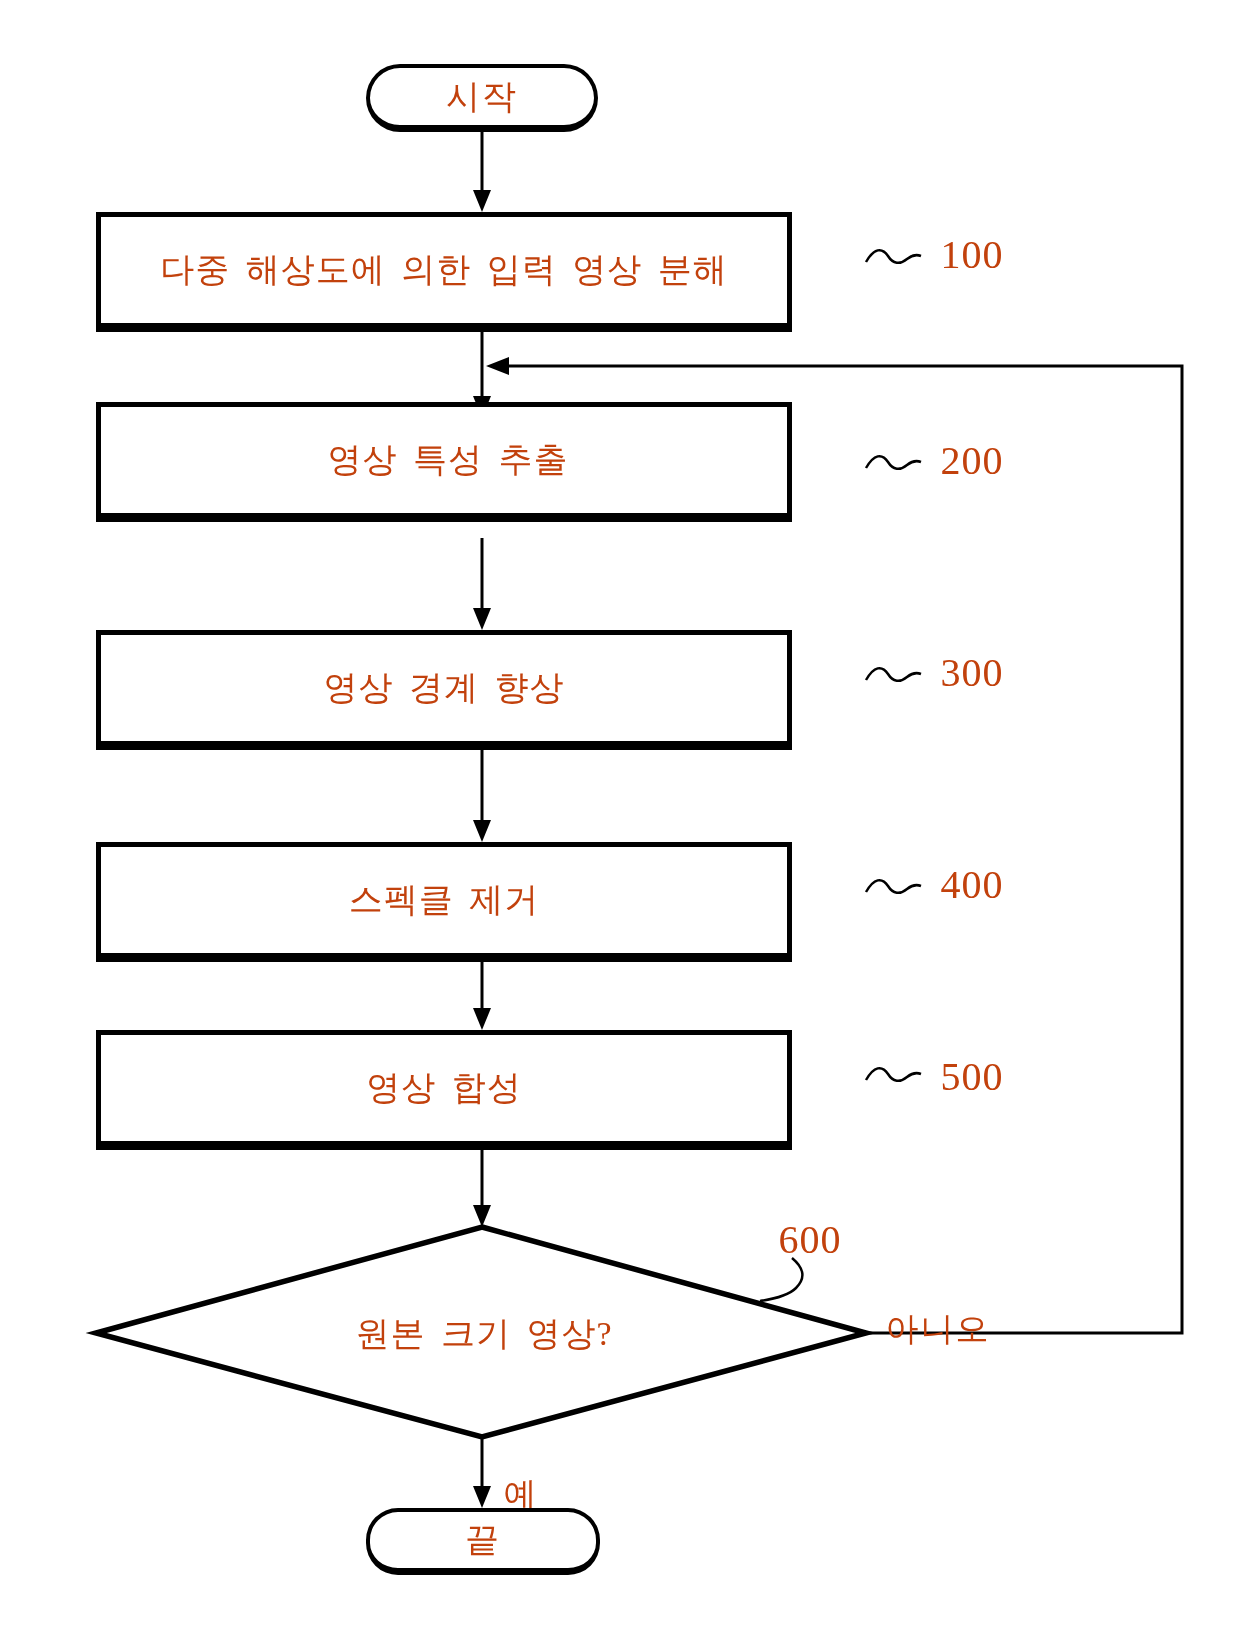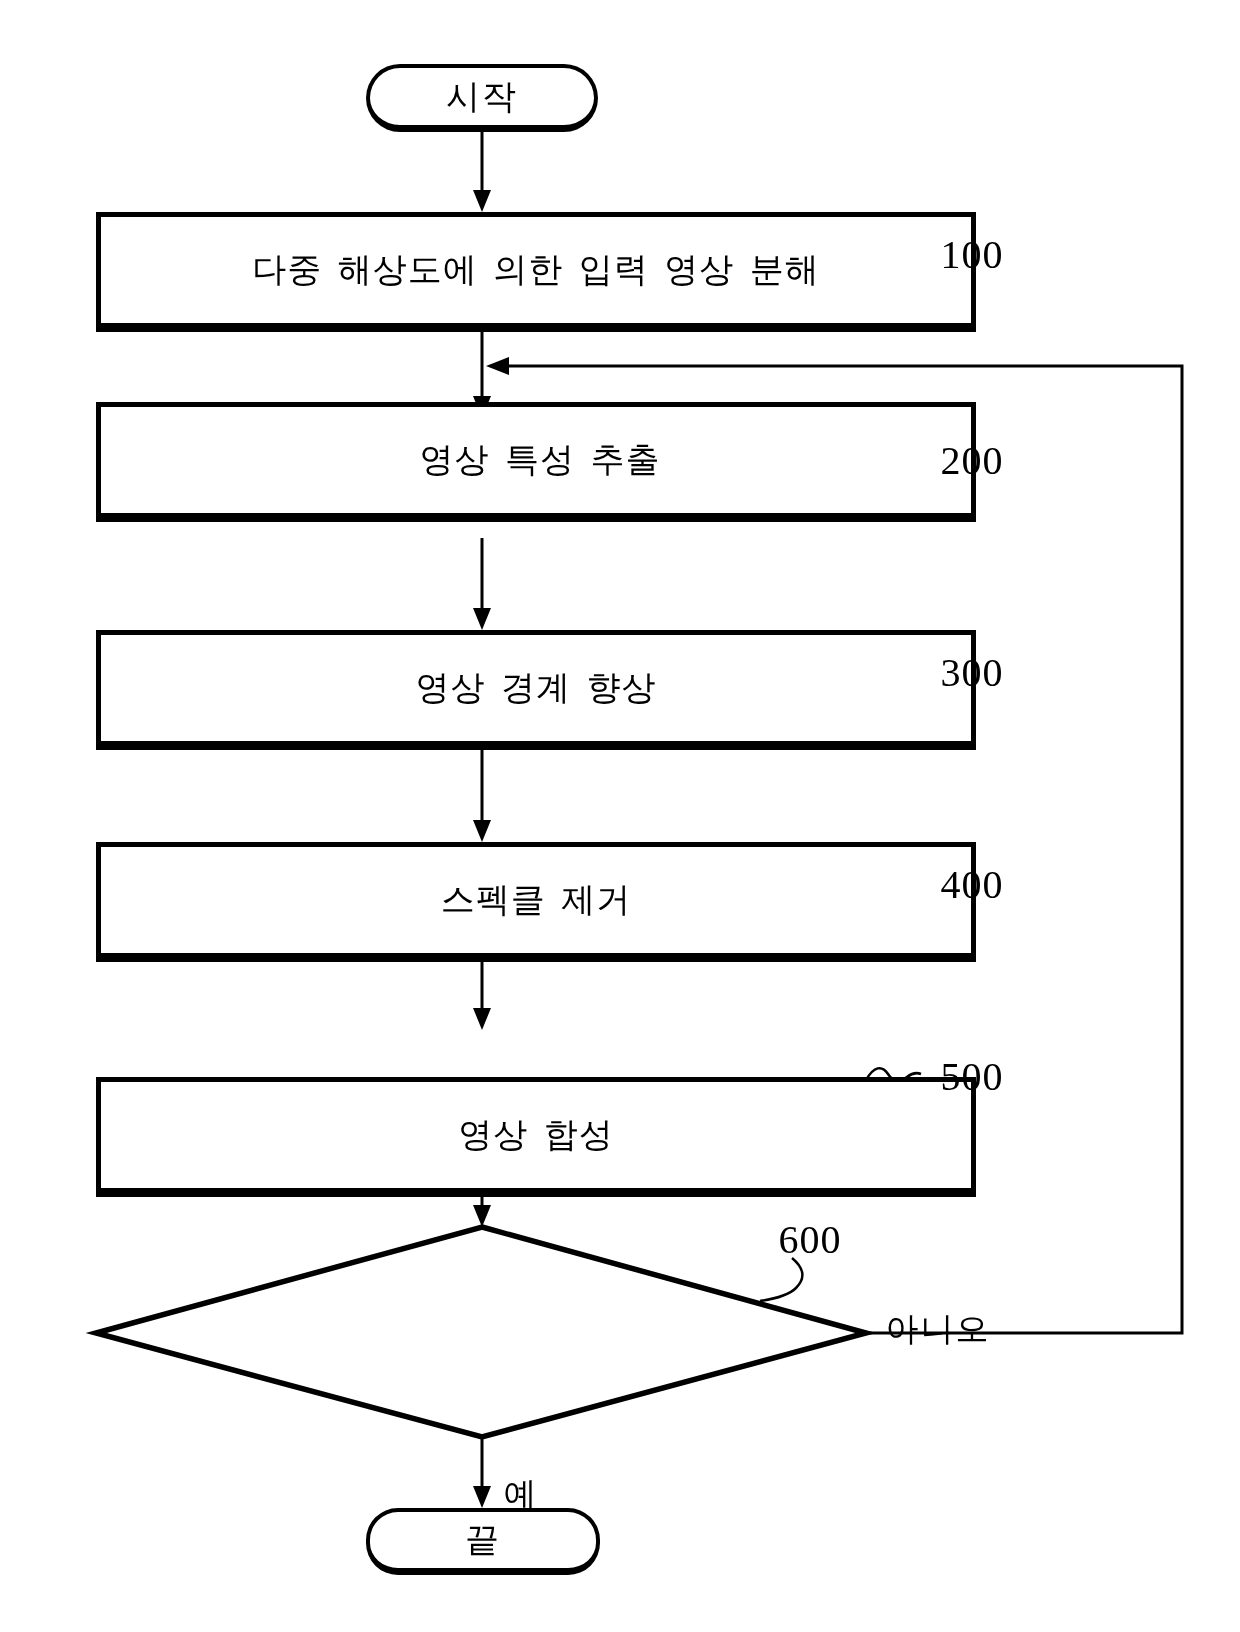--- a/index.html
+++ b/index.html
@@ -1,28 +1,28 @@
 <!DOCTYPE html>
 <html><head>
 <meta charset="utf-8">
 <style>
   html,body{margin:0;padding:0;background:#ffffff;}
   .stage{
     position:relative;width:1240px;height:1632px;background:#ffffff;overflow:hidden;
-    font-family:"Liberation Serif","DejaVu Serif",serif;color:#000000;
+    font-family:"Liberation Serif","DejaVu Serif",serif;color:#c2410c;
   }
   .wires{position:absolute;left:0;top:0;width:1240px;height:1632px;}
   .terminal{
     position:absolute;box-sizing:border-box;background:#fff;
     border:4px solid #000;border-bottom-width:7px;border-radius:34px;
     display:flex;align-items:center;justify-content:center;
     font-size:34px;letter-spacing:2px;
   }
   .pbox{
-    position:absolute;left:96px;width:880px;height:120px;box-sizing:border-box;
+    position:absolute;left:96px;width:696px;height:120px;box-sizing:border-box;
     background:#fff;border:5px solid #000;border-bottom-width:9px;
     display:flex;align-items:center;justify-content:center;
     font-size:34px;letter-spacing:1px;word-spacing:6px;white-space:nowrap;
   }
   .ref{
     position:absolute;transform:translate(-50%,-50%);
     font-size:40px;letter-spacing:1px;
   }
   .branch{
     position:absolute;transform:translate(-50%,-50%);
@@ -83,31 +83,32 @@
   </div>
   <div class="pbox" style="top:402px;padding-left:8px;">
     <span>영상 특성 추출</span>
   </div>
   <div class="pbox" style="top:842px;">
     <span>스펙클 제거</span>
   </div>
   <div class="pbox" style="top:630px;">
     <span>영상 경계 향상</span>
   </div>
-  <div class="pbox" style="top:1077px;">
+  <div class="pbox" style="top:1030px;">
     <span>영상 합성</span>
   </div>
 
   <div class="ref" style="left:972px;top:254px;">100</div>
   <div class="ref" style="left:972px;top:460px;">200</div>
   <div class="ref" style="left:972px;top:672px;">300</div>
   <div class="ref" style="left:972px;top:884px;">400</div>
   <div class="ref" style="left:972px;top:1076px;">500</div>
   <div class="ref" style="left:810px;top:1239px;text-align:right;">600</div>
 
+  <div class="dtext" style="left:484px;top:1334px;">원본 크기 영상?</div>
   <div class="branch" style="left:938px;top:1301px;">아니오</div>
   <div class="branch" style="left:521px;top:1466px;">예</div>
 
   <div class="terminal" style="left:366px;top:1508px;width:234px;height:67px;border-radius:32px;">
     <span>끝</span>
   </div>
 
 </div>
 
 </body></html>

